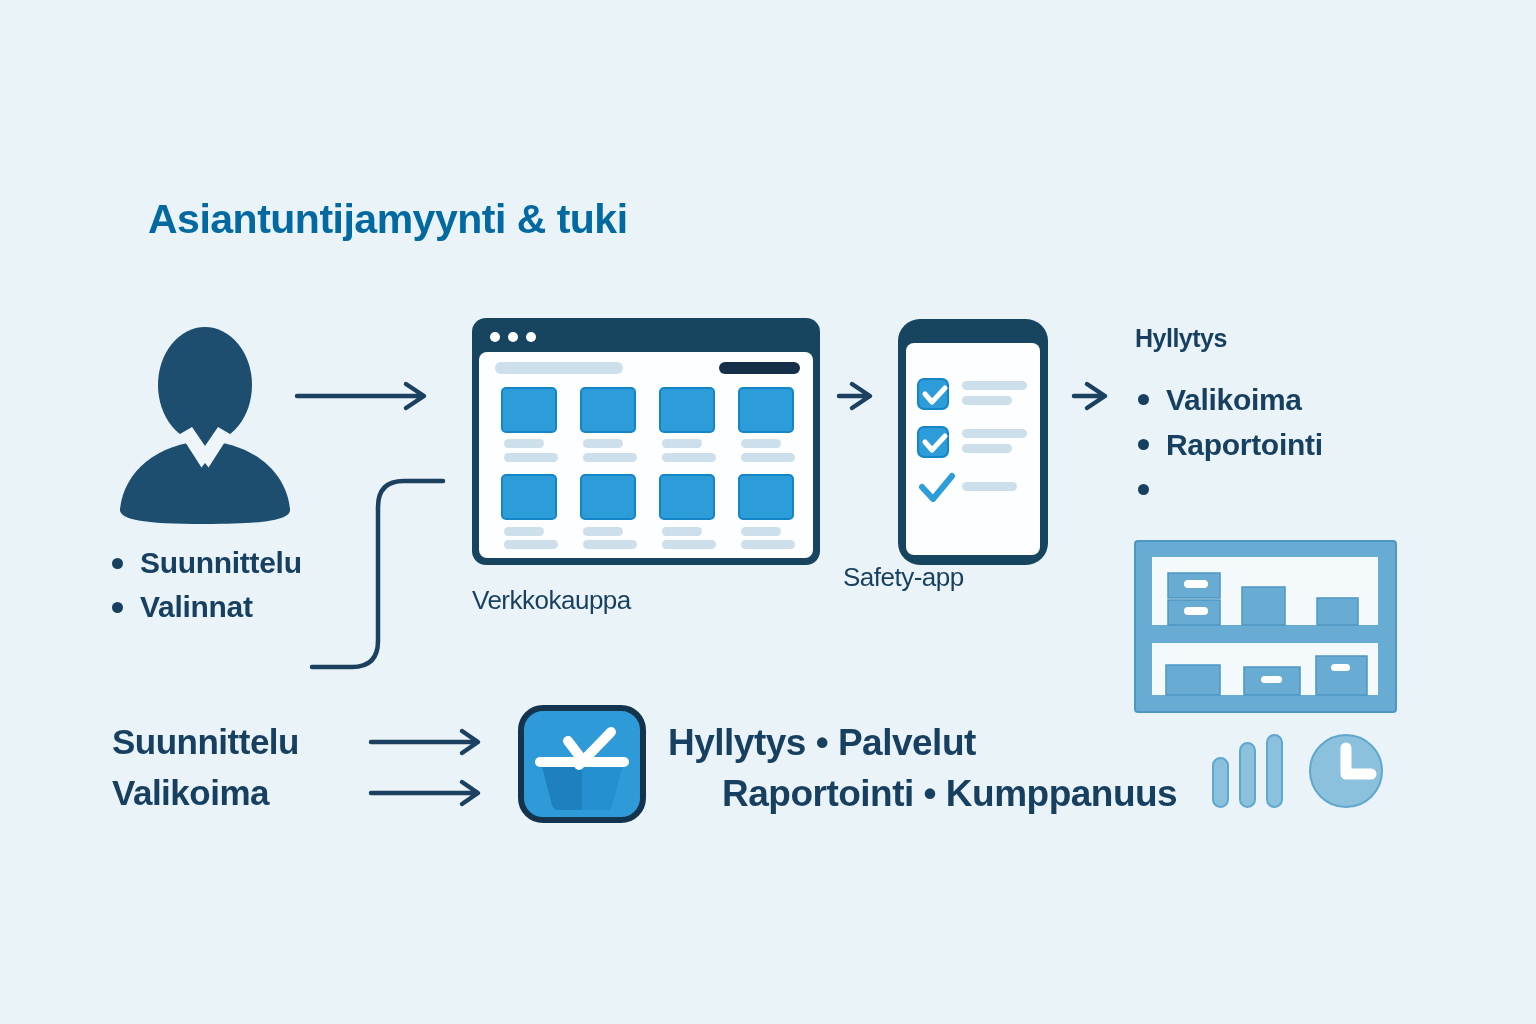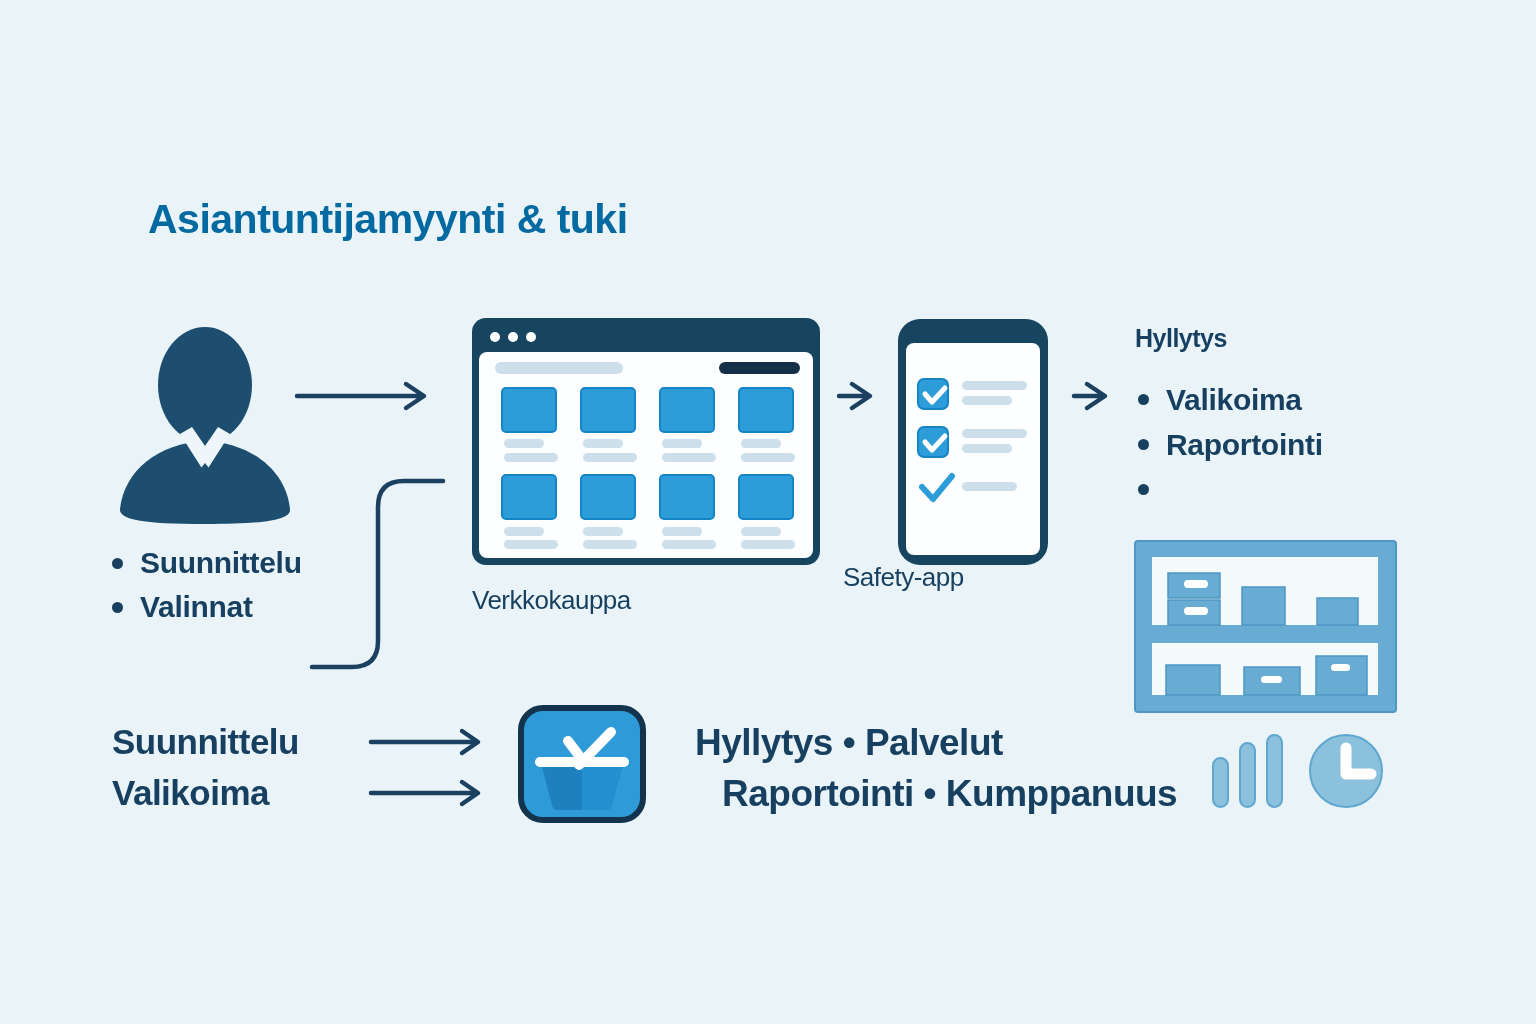--- a/index.html
+++ b/index.html
@@ -183,21 +183,21 @@
 
 <svg class="abs" style="left:518px;top:705px;" width="128" height="118" viewBox="0 0 128 118">
   <rect x="3" y="3" width="122" height="112" rx="22" fill="#2e9ad8" stroke="#14344e" stroke-width="6"></rect>
   <path d="M24 62 L104 62 L94 100 Q93 105 87 105 L41 105 Q35 105 34 100 Z" fill="#1f80c0"></path>
   <path d="M64 62 L104 62 L94 100 Q93 105 87 105 L64 105 Z" fill="#2590d0"></path>
   <path d="M50 36 L66 57" stroke="#ffffff" stroke-width="10" stroke-linecap="round"></path>
   <path d="M93 27 L61 60" stroke="#ffffff" stroke-width="10" stroke-linecap="round"></path>
   <rect x="17" y="52" width="94" height="10" rx="5" fill="#ffffff"></rect>
 </svg>
 
-<div class="abs result-line" style="left:695px;top:717px;text-align:center;">Hyllytys • Palvelut</div>
+<div class="abs result-line" style="left:668px;top:717px;text-align:center;">Hyllytys • Palvelut</div>
 <div class="abs result-line" style="left:695px;top:768px;margin-left:27px;">Raportointi • Kumppanuus</div>
 
 <svg class="abs" style="left:1211px;top:733px;" width="74" height="76" viewBox="0 0 74 76">
   <g fill="#8cc1dd" stroke="#5fa7ce" stroke-width="2">
     <rect x="2" y="25" width="15" height="49" rx="7.5"></rect>
     <rect x="29" y="10" width="15" height="64" rx="7.5"></rect>
     <rect x="56" y="2" width="15" height="72" rx="7.5"></rect>
   </g>
 </svg>
 

